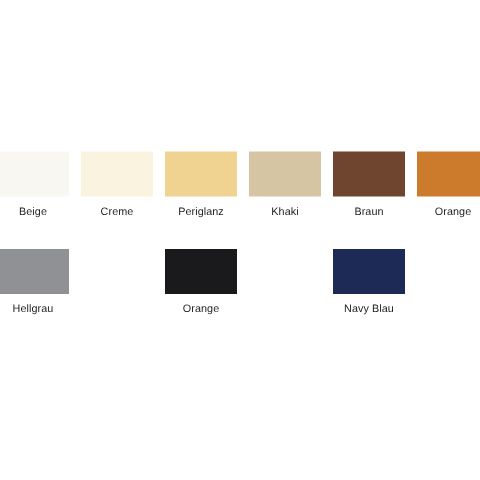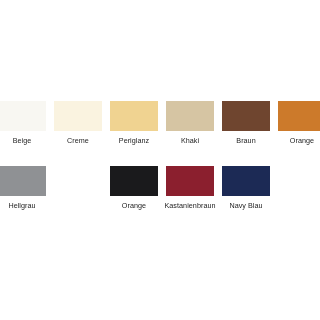--- a/index.html
+++ b/index.html
@@ -118,24 +118,20 @@
       <div class="swatch-chip" style="background: rgb(143, 145, 148);"></div>
       <div class="swatch-label" style="color: rgb(29, 29, 29);">Hellgrau</div>
     </div>
 
 
     <div class="swatch-cell col-2">
       <div class="swatch-chip" style="background: rgb(26, 26, 28);"></div>
       <div class="swatch-label" style="color: rgb(29, 29, 29);">Orange</div>
     </div>
 
-    <div class="swatch-cell col-3">
-      <div class="swatch-chip" style="background: rgb(139, 31, 46);"></div>
-      <div class="swatch-label" style="color: rgb(29, 29, 29);">Kastanienbraun</div>
-    </div>
 
     <div class="swatch-cell col-4">
       <div class="swatch-chip" style="background: rgb(28, 42, 85);"></div>
       <div class="swatch-label" style="color: rgb(29, 29, 29); text-align: center;">Navy Blau</div>
     </div>
 
   </div>
 
 </div>
 

